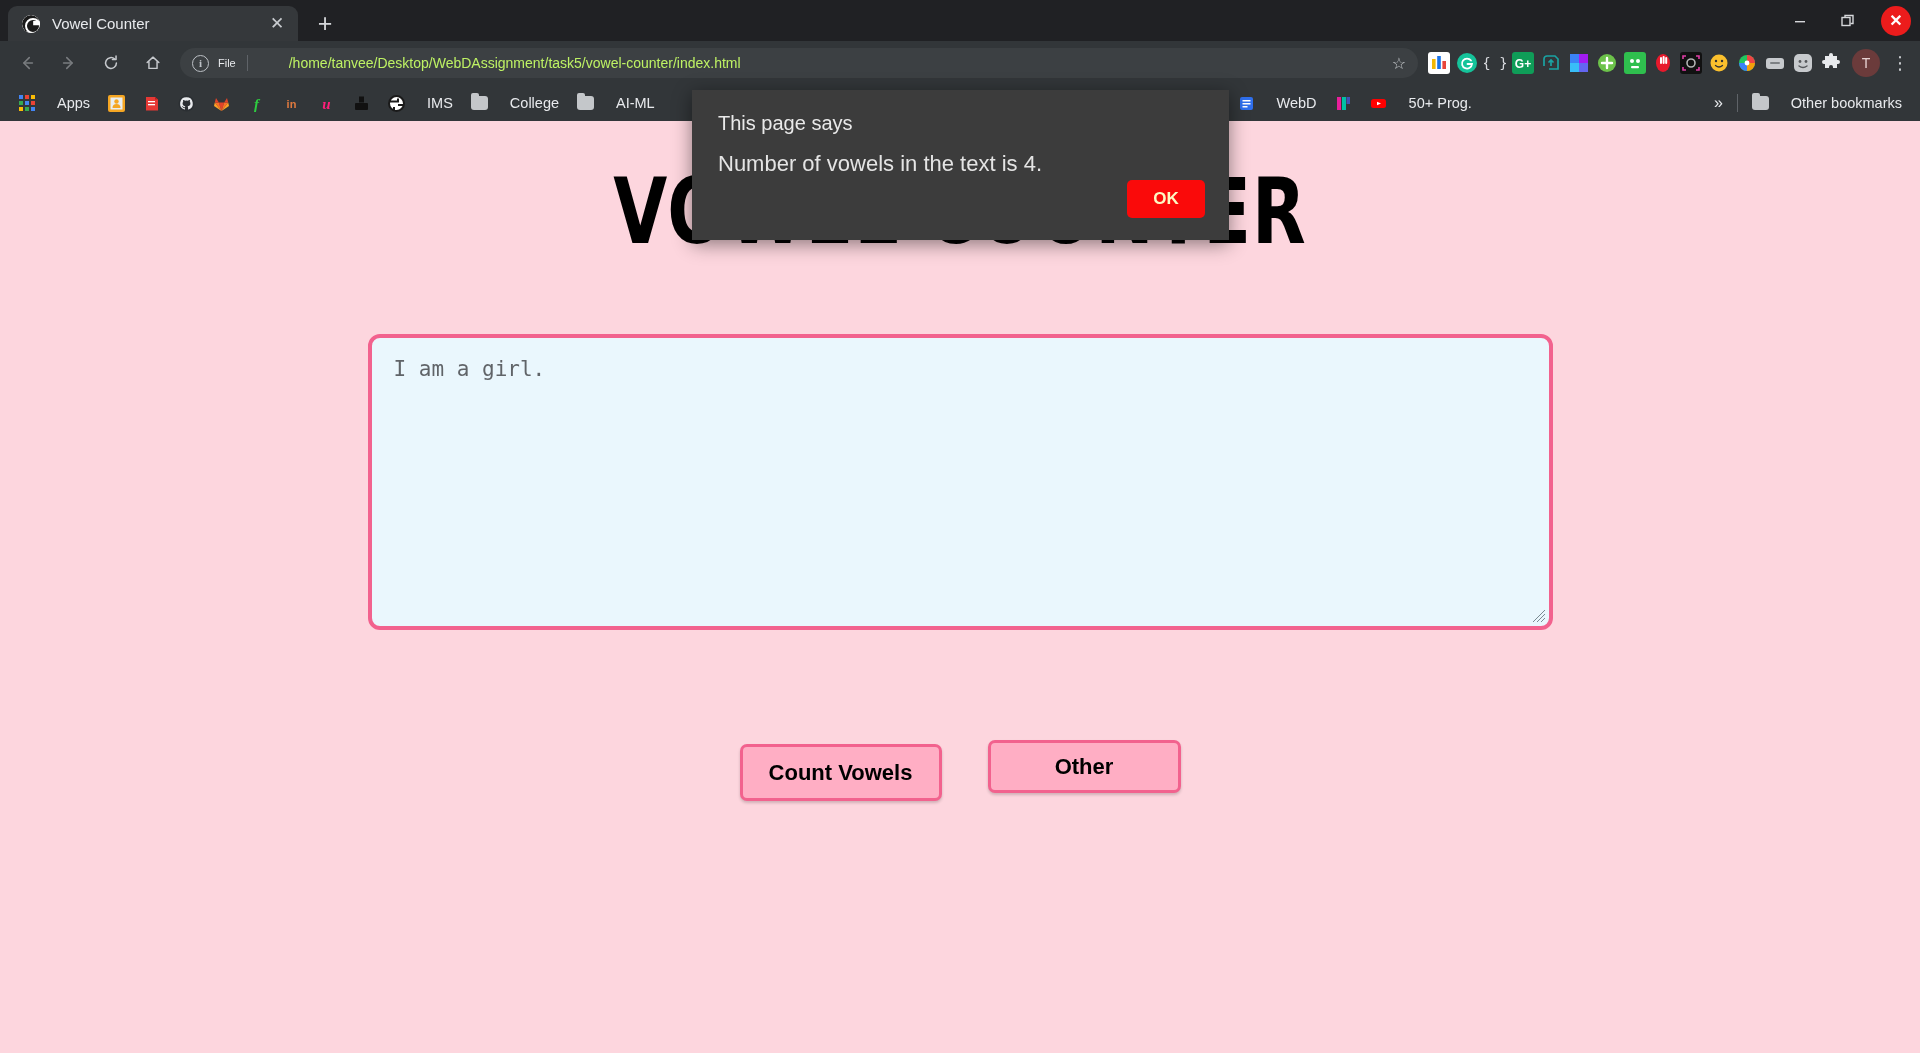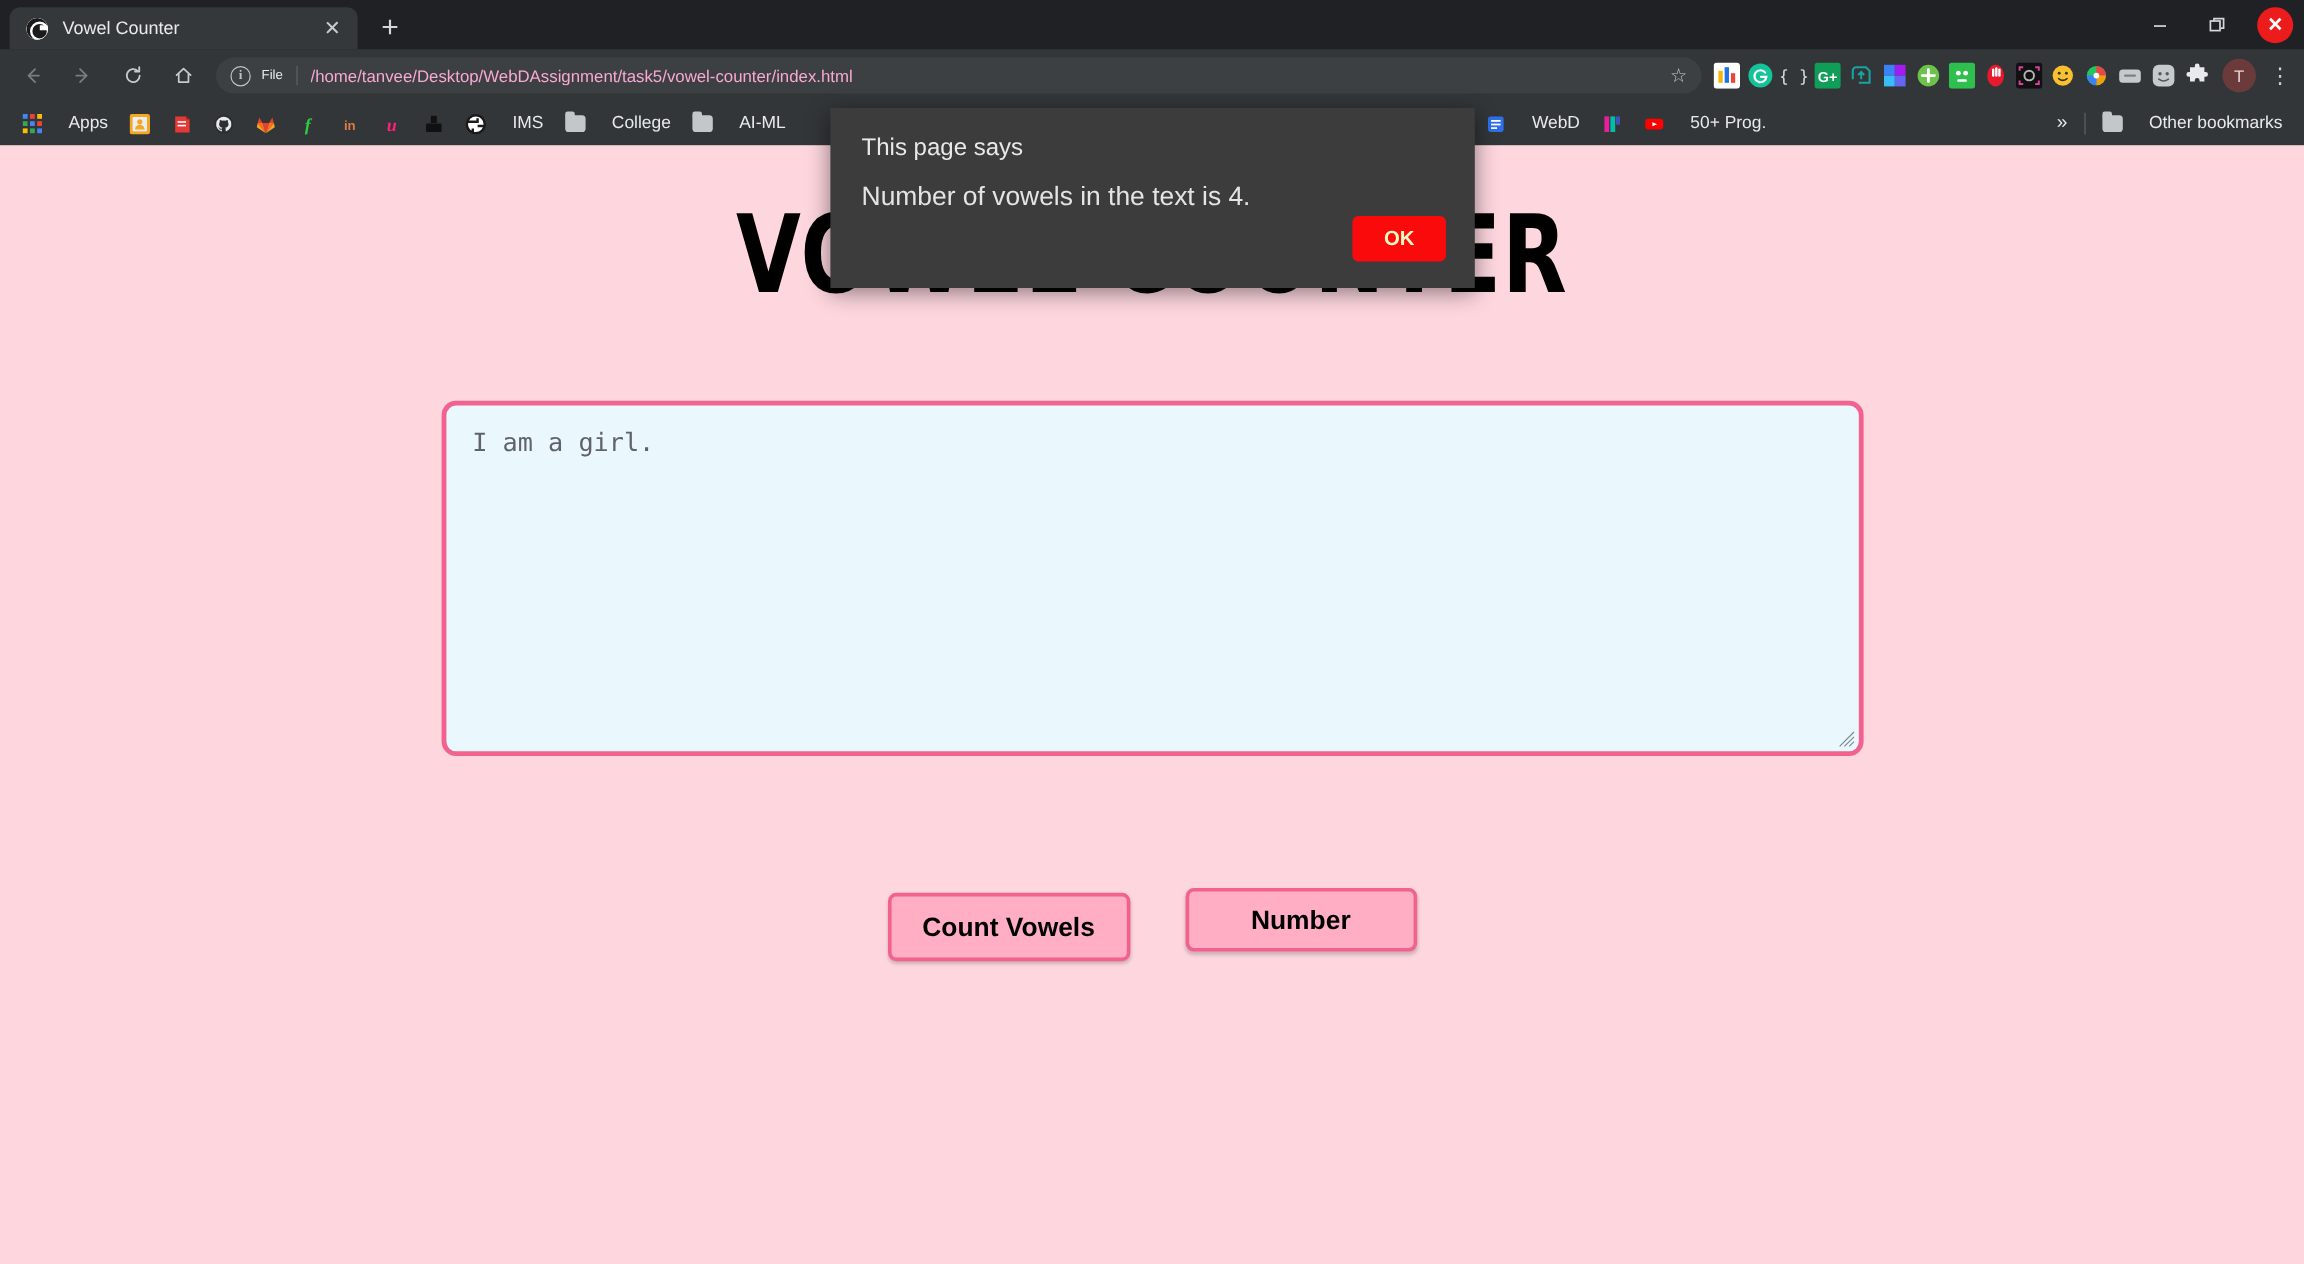--- a/index.html
+++ b/index.html
@@ -94,21 +94,21 @@
   }
   .omni-info {
     width: 17px; height: 17px; border-radius: 50%;
     border: 1.5px solid #bdc1c6; color:#bdc1c6;
     font-size: 11px; display:flex;align-items:center;justify-content:center;
     font-family: "Liberation Serif", serif; font-weight: 700;
     flex: 0 0 17px;
   }
   .omni-scheme { color:#e8eaed; font-size: 11px; margin-left: 9px; }
   .omni-sep { width:1px; height:16px; background:#5f6368; margin: 0 11px; }
-  .omni-url { color:#f9a8d4; font-size: 14px; white-space: nowrap; overflow:hidden; }
+  .omni-url { color:#bef264; font-size: 14px; white-space: nowrap; overflow:hidden;margin-left:30px; }
   .omni-star { margin-left:auto; color:#c6c9cd; font-size: 16px; padding: 0 6px; }
 
   .ext-strip { display:flex; align-items:center; gap: 2px; padding-right: 2px; }
   .ext { width: 26px; height: 26px; border-radius: 4px; display:flex;align-items:center;justify-content:center;
          font-size: 12px; overflow:hidden; }
   .avatar {
     width: 28px; height: 28px; border-radius: 50%; background: #6b3b3b;
     color: #e7d2d2; font-size: 14px; display:flex;align-items:center;justify-content:center;
     margin: 0 6px;
   }
@@ -569,21 +569,21 @@
       <textarea class="vowel-textarea" placeholder="" style="">I am a girl.</textarea>
       <span class="resize-grip">
         <svg width="14" height="14" viewBox="0 0 14 14">
             <path d="M13 5 L5 13 M13 9 L9 13 M13 1 L1 13" stroke="#7a8b92" stroke-width="1" fill="none"></path>
           </svg>
       </span>
     </div>
 
     <div class="btn-row">
       <button class="pinkbtn btn-count">Count Vowels</button>
-      <button class="pinkbtn btn-clear">Number</button>
+      <button class="pinkbtn btn-clear">Other</button>
     </div>
   </div>
 
   <div class="js-dialog">
     <div class="dlg-title">This page says</div>
     <div class="dlg-msg">Number of vowels in the text is 4.</div>
     <div class="dlg-actions">
       <button class="dlg-ok">OK</button>
     </div>
   </div>

